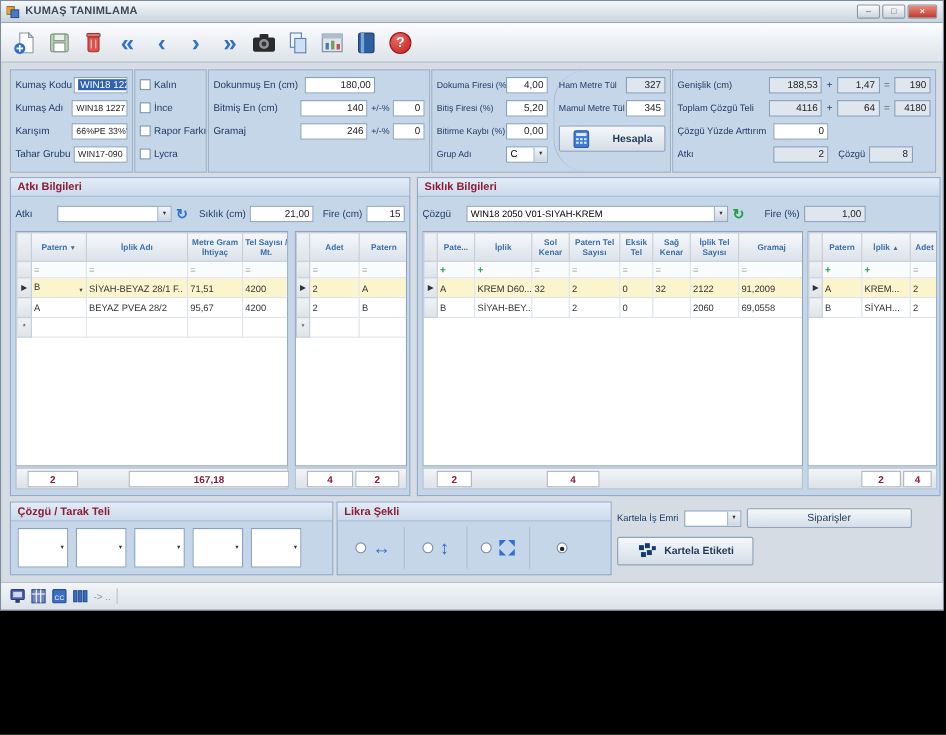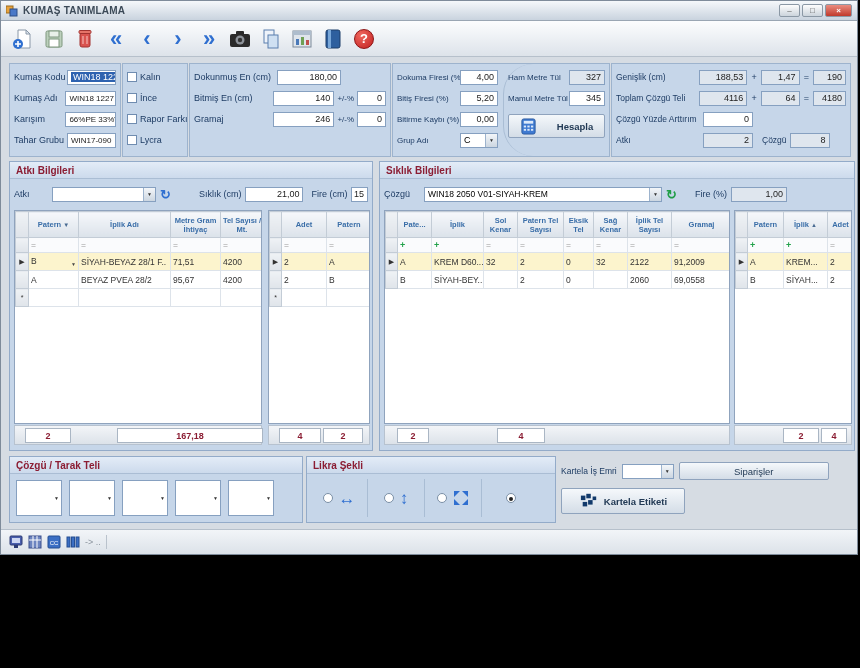--- a/index.html
+++ b/index.html
@@ -315,21 +315,21 @@
   <div class="group" style="left:8px; top:160px; width:364px; height:290px;">
     <div class="ghdr">Atkı Bilgileri</div>
 
     <div style="position:absolute; left:4px; top:22px; right:4px; height:20px; display:flex; align-items:center; gap:4px;">
       <span class="lbl" style="width:34px">Atkı</span>
       <span class="cmb" style="width:104px">
         <span></span>
         <span class="arr">▼</span>
       </span>
       <span class="refresh">↻</span>
-      <span class="lbl" style="margin-left:24px">Sıklık (cm)</span>
+      <span class="lbl" style="margin-left:6px">Sıklık (cm)</span>
       <span class="inp num" style="width:58px">21,00</span>
       <span class="lbl" style="margin-left:4px">Fire (cm)</span>
       <span class="inp num" style="flex:1">15</span>
     </div>
 
     <div class="gridbox" style="left:4px; top:48px; width:248px; height:214px;">
       <table class="grid">
         <colgroup>
             <col style="width:13px">
             <col style="width:50px">

